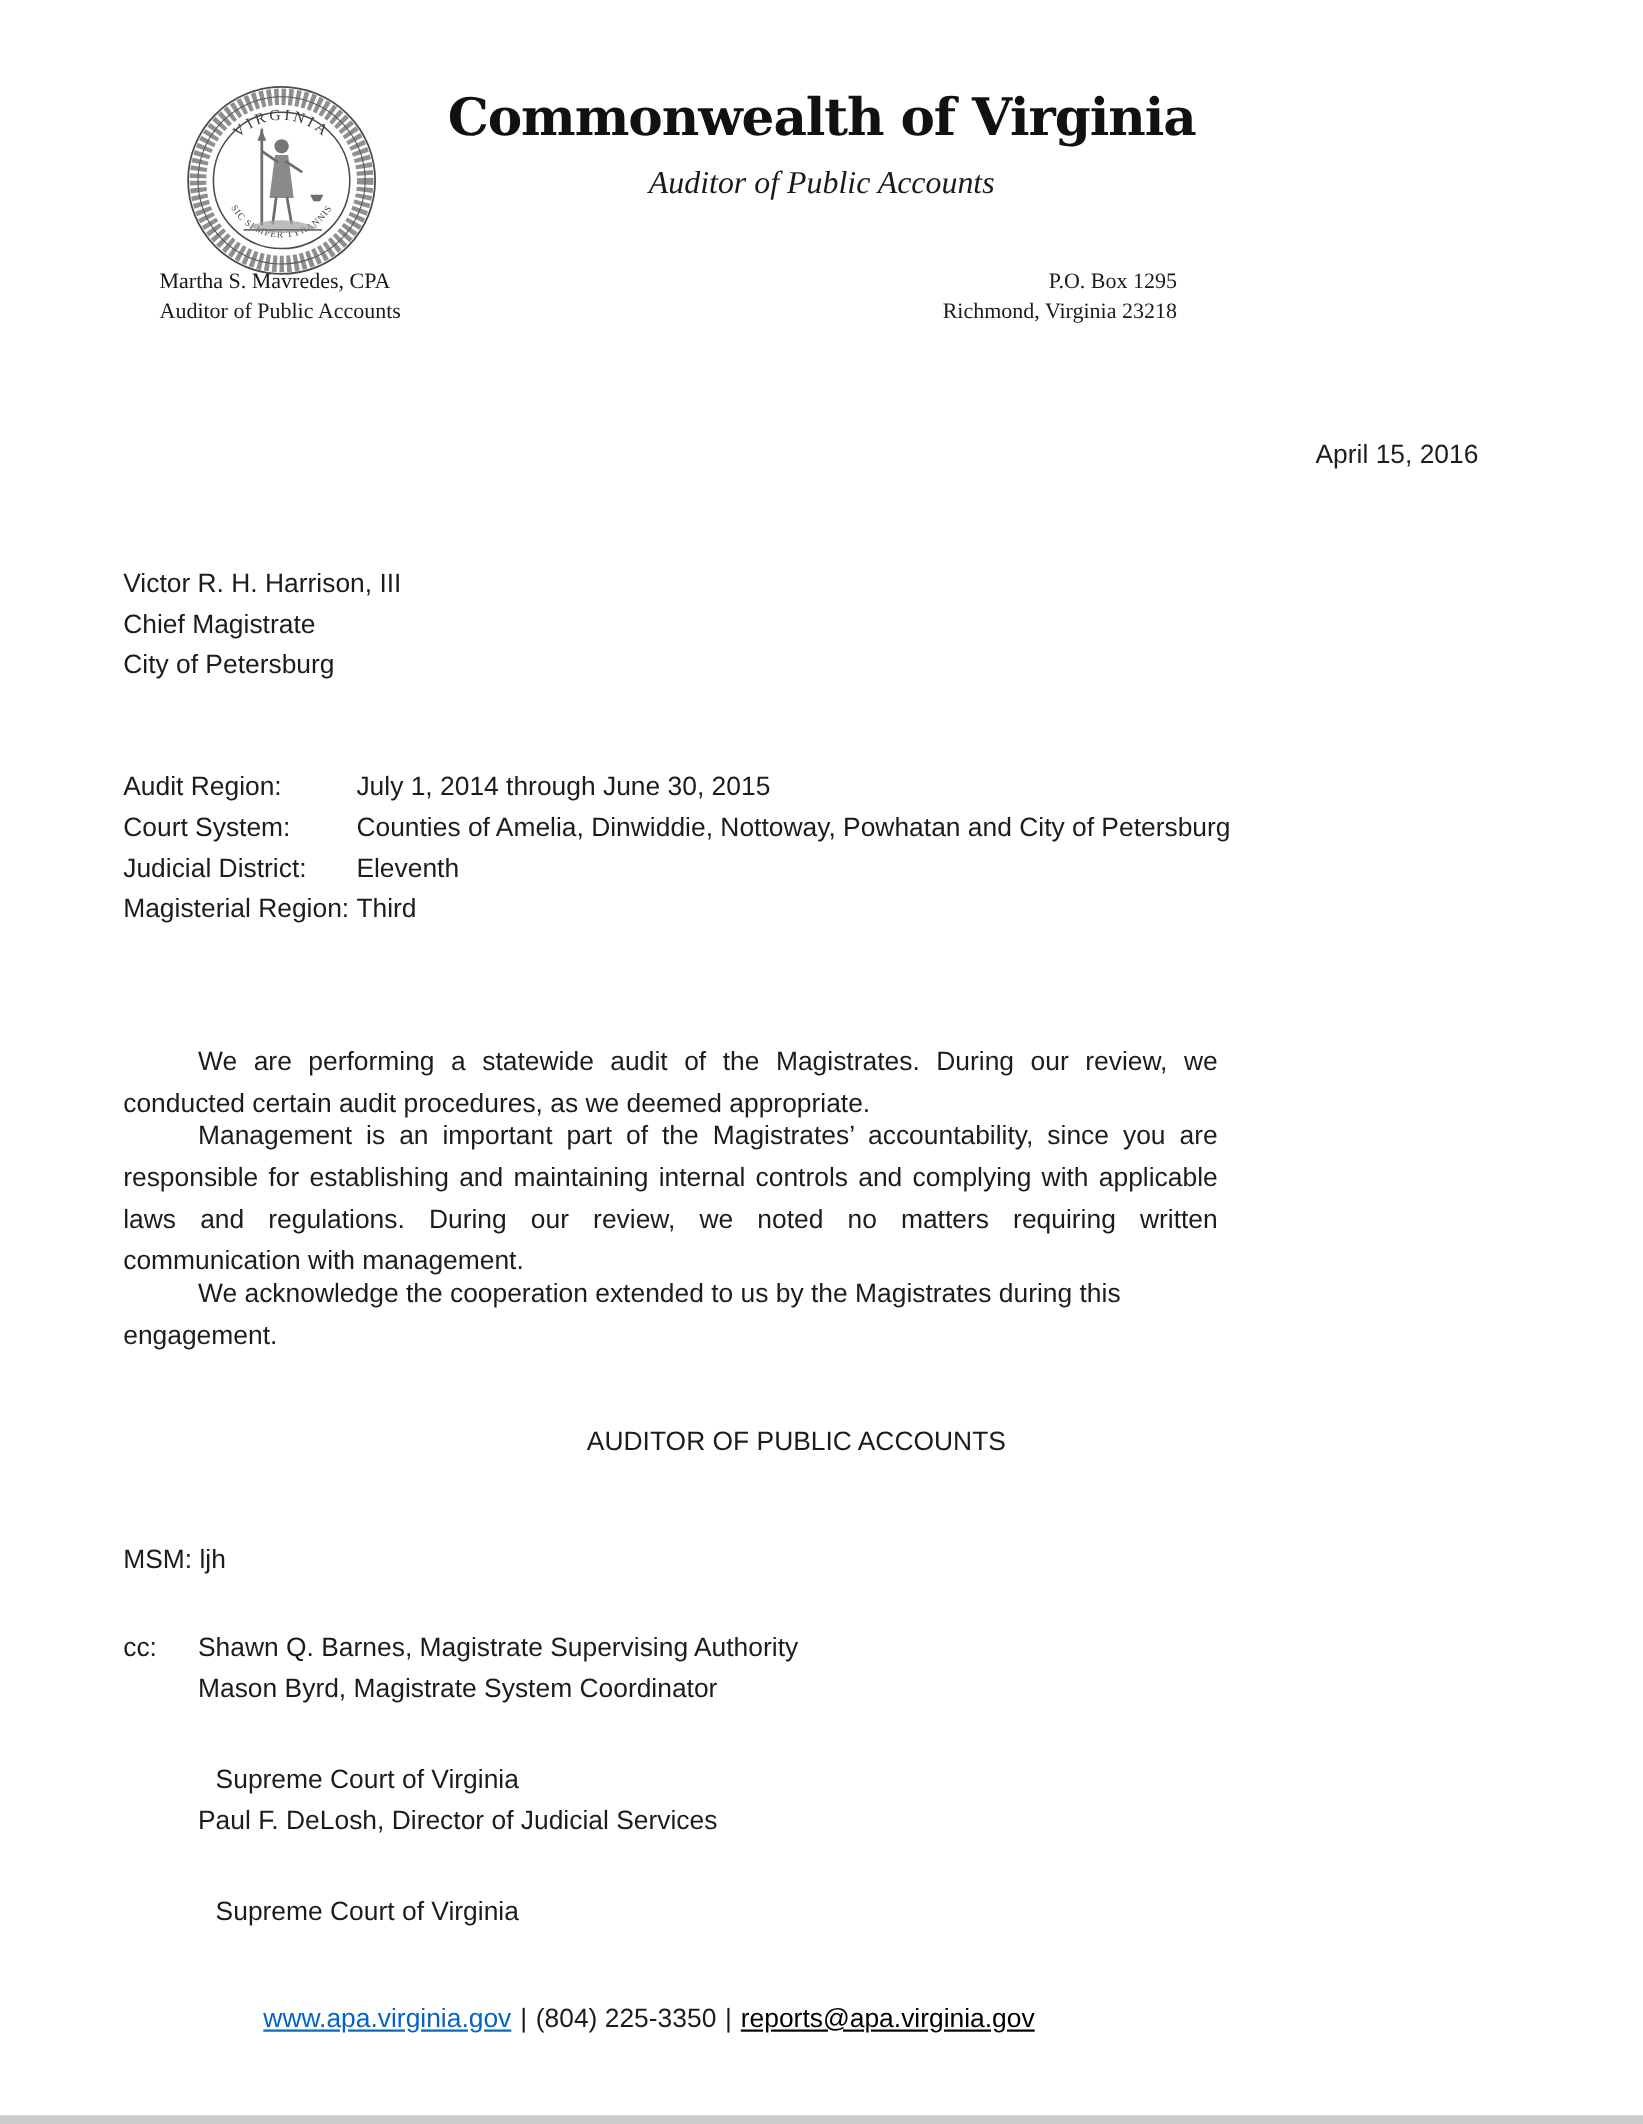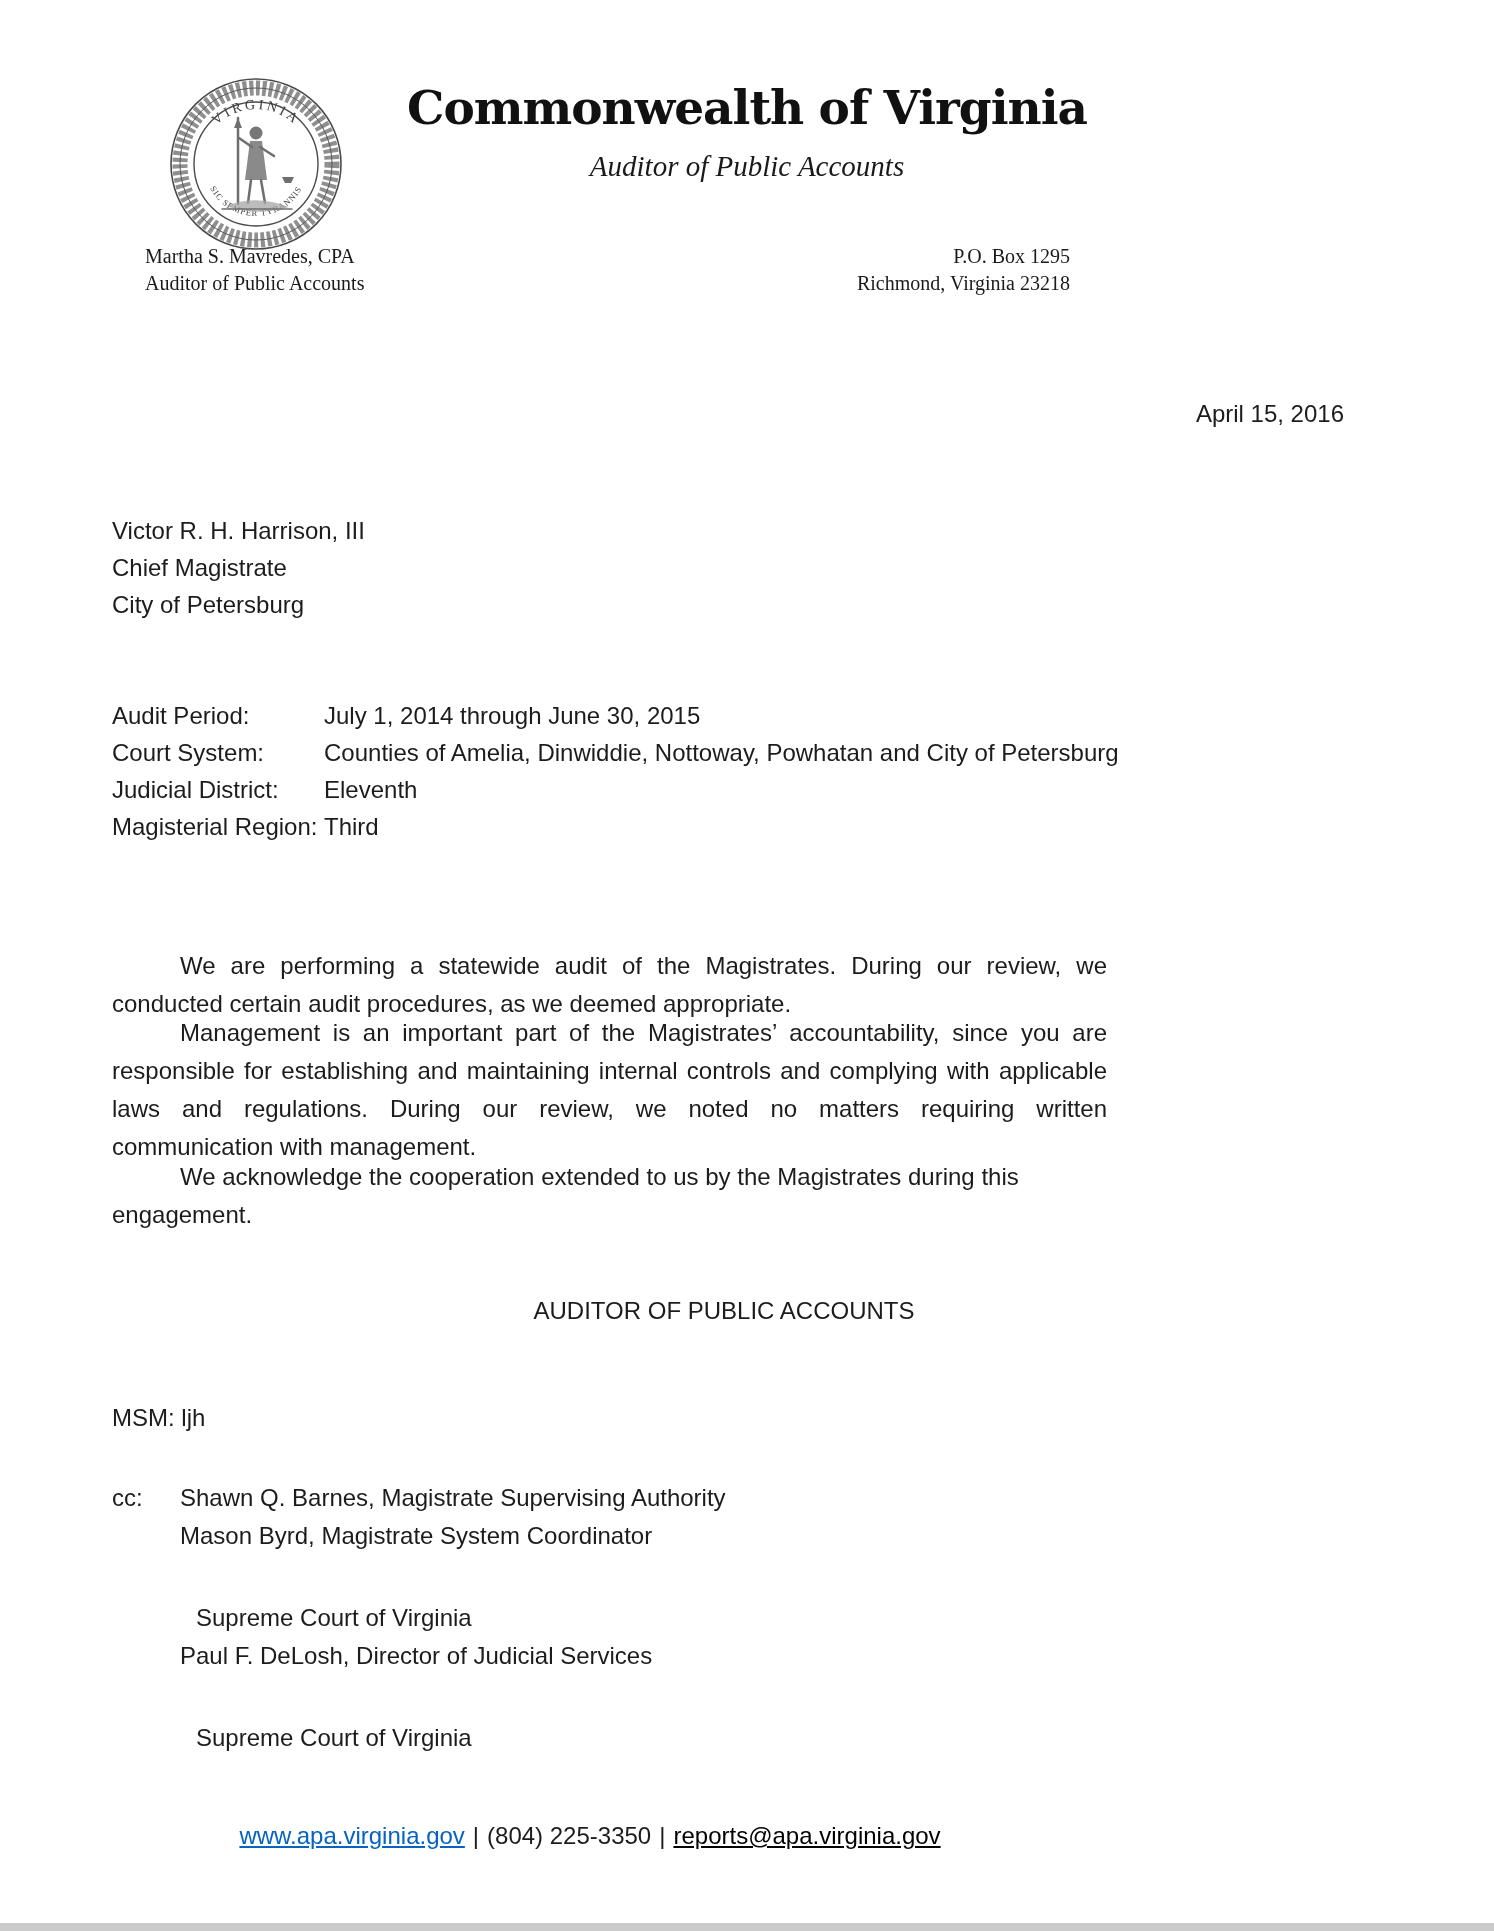--- a/index.html
+++ b/index.html
@@ -128,21 +128,21 @@
   <div class="date">April 15, 2016</div>
 
   <div class="recipient">
     <div>Victor R. H. Harrison, III</div>
     <div>Chief Magistrate</div>
     <div>City of Petersburg</div>
   </div>
 
   <div class="audit">
     <div class="row">
-      <span class="label">Audit Period:</span>
+      <span class="label">Audit Region:</span>
       <span class="value">July 1, 2014 through June 30, 2015</span>
     </div>
     <div class="row">
       <span class="label">Court System:</span>
       <span class="value">Counties of Amelia, Dinwiddie, Nottoway, Powhatan and City of Petersburg</span>
     </div>
     <div class="row">
       <span class="label">Judicial District:</span>
       <span class="value">Eleventh</span>
     </div>

